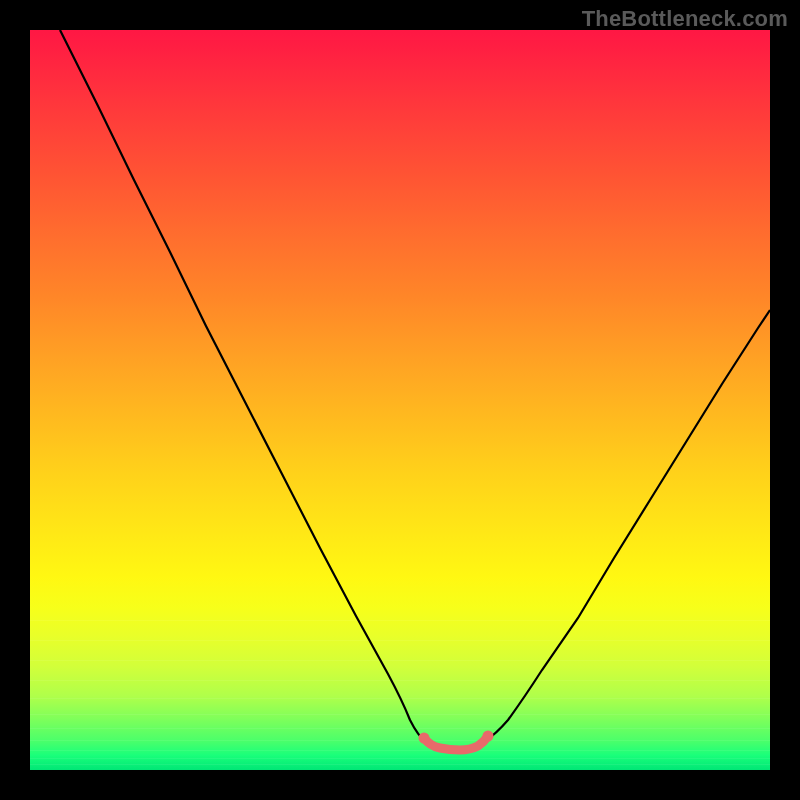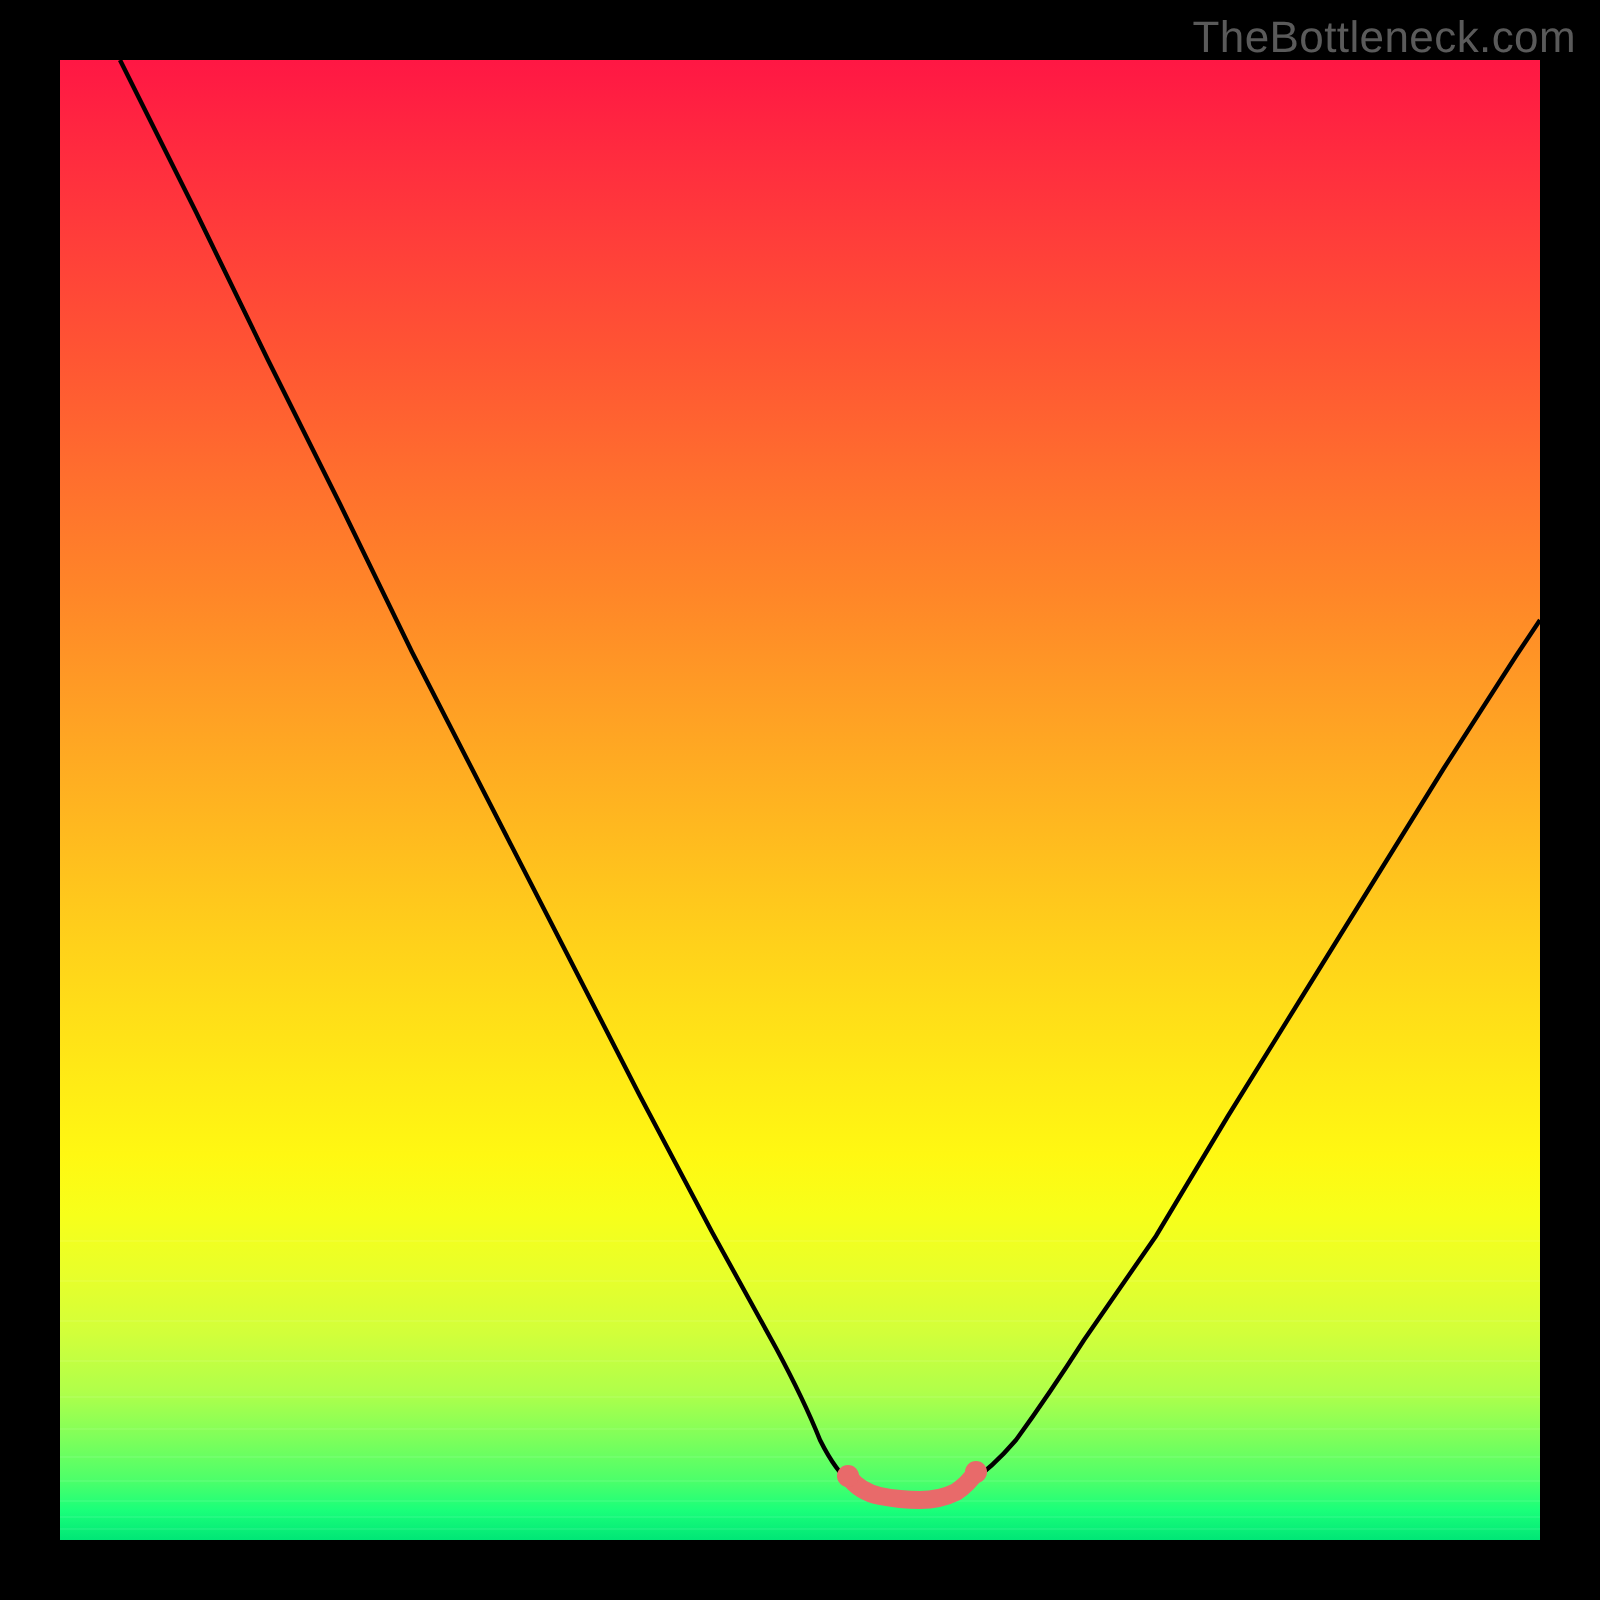--- a/index.html
+++ b/index.html
@@ -68,21 +68,21 @@
     left: 0;
     top: 0;
     width: 740px;
     height: 740px;
   }
   .watermark {
     position: absolute;
     top: 6px;
     right: 12px;
     font-size: 22px;
-    font-weight: 400;
+    font-weight: 700;
     color: #5a5a5a;
     letter-spacing: 0.2px;
     user-select: none;
   }
 </style>
 </head>
 <body>
 
 <div class="frame">
   <div class="plot">

